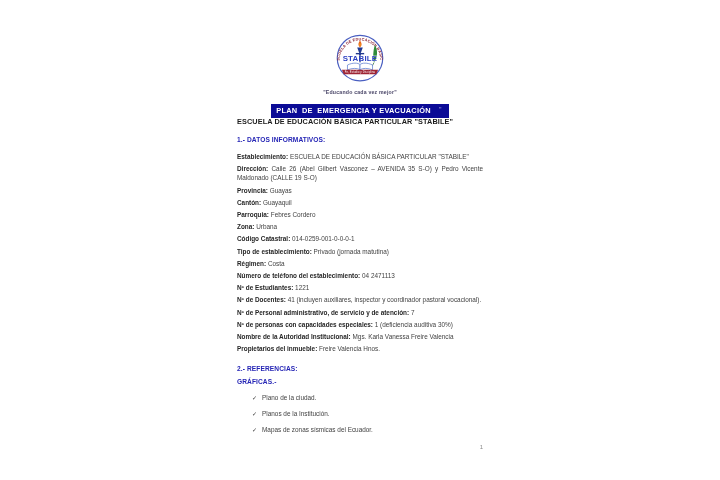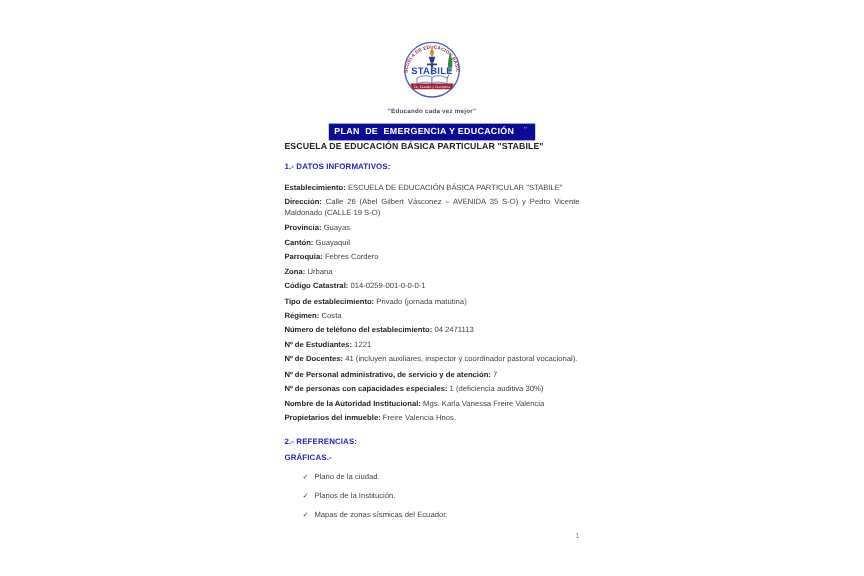--- a/index.html
+++ b/index.html
@@ -70,21 +70,21 @@
 
       <g>
         <polygon points="21,79 99,79 95,89 25,89" fill="#9e2433"></polygon>
         <text x="60" y="86" text-anchor="middle" font-size="5.6" fill="#ffffff" letter-spacing="0.3">Fe, Estudio y Disciplina</text>
       </g>
     </svg>
     <div class="logo-motto">"Educando cada vez mejor"</div>
   </div>
 
   <div class="title-row">
-    <span class="title-bar"><span>PLAN  DE  EMERGENCIA Y EDUCACIÓN</span><span class="title-marks">''</span></span>
+    <span class="title-bar"><span>PLAN  DE  EMERGENCIA Y EVACUACIÓN</span><span class="title-marks">''</span></span>
   </div>
 
   <div class="subtitle">ESCUELA DE EDUCACIÓN BÁSICA PARTICULAR "STABILE"</div>
 
   <div class="content">
 
     <div class="h-blue h-datos">1.- DATOS INFORMATIVOS:</div>
 
     <div class="fields">
 

